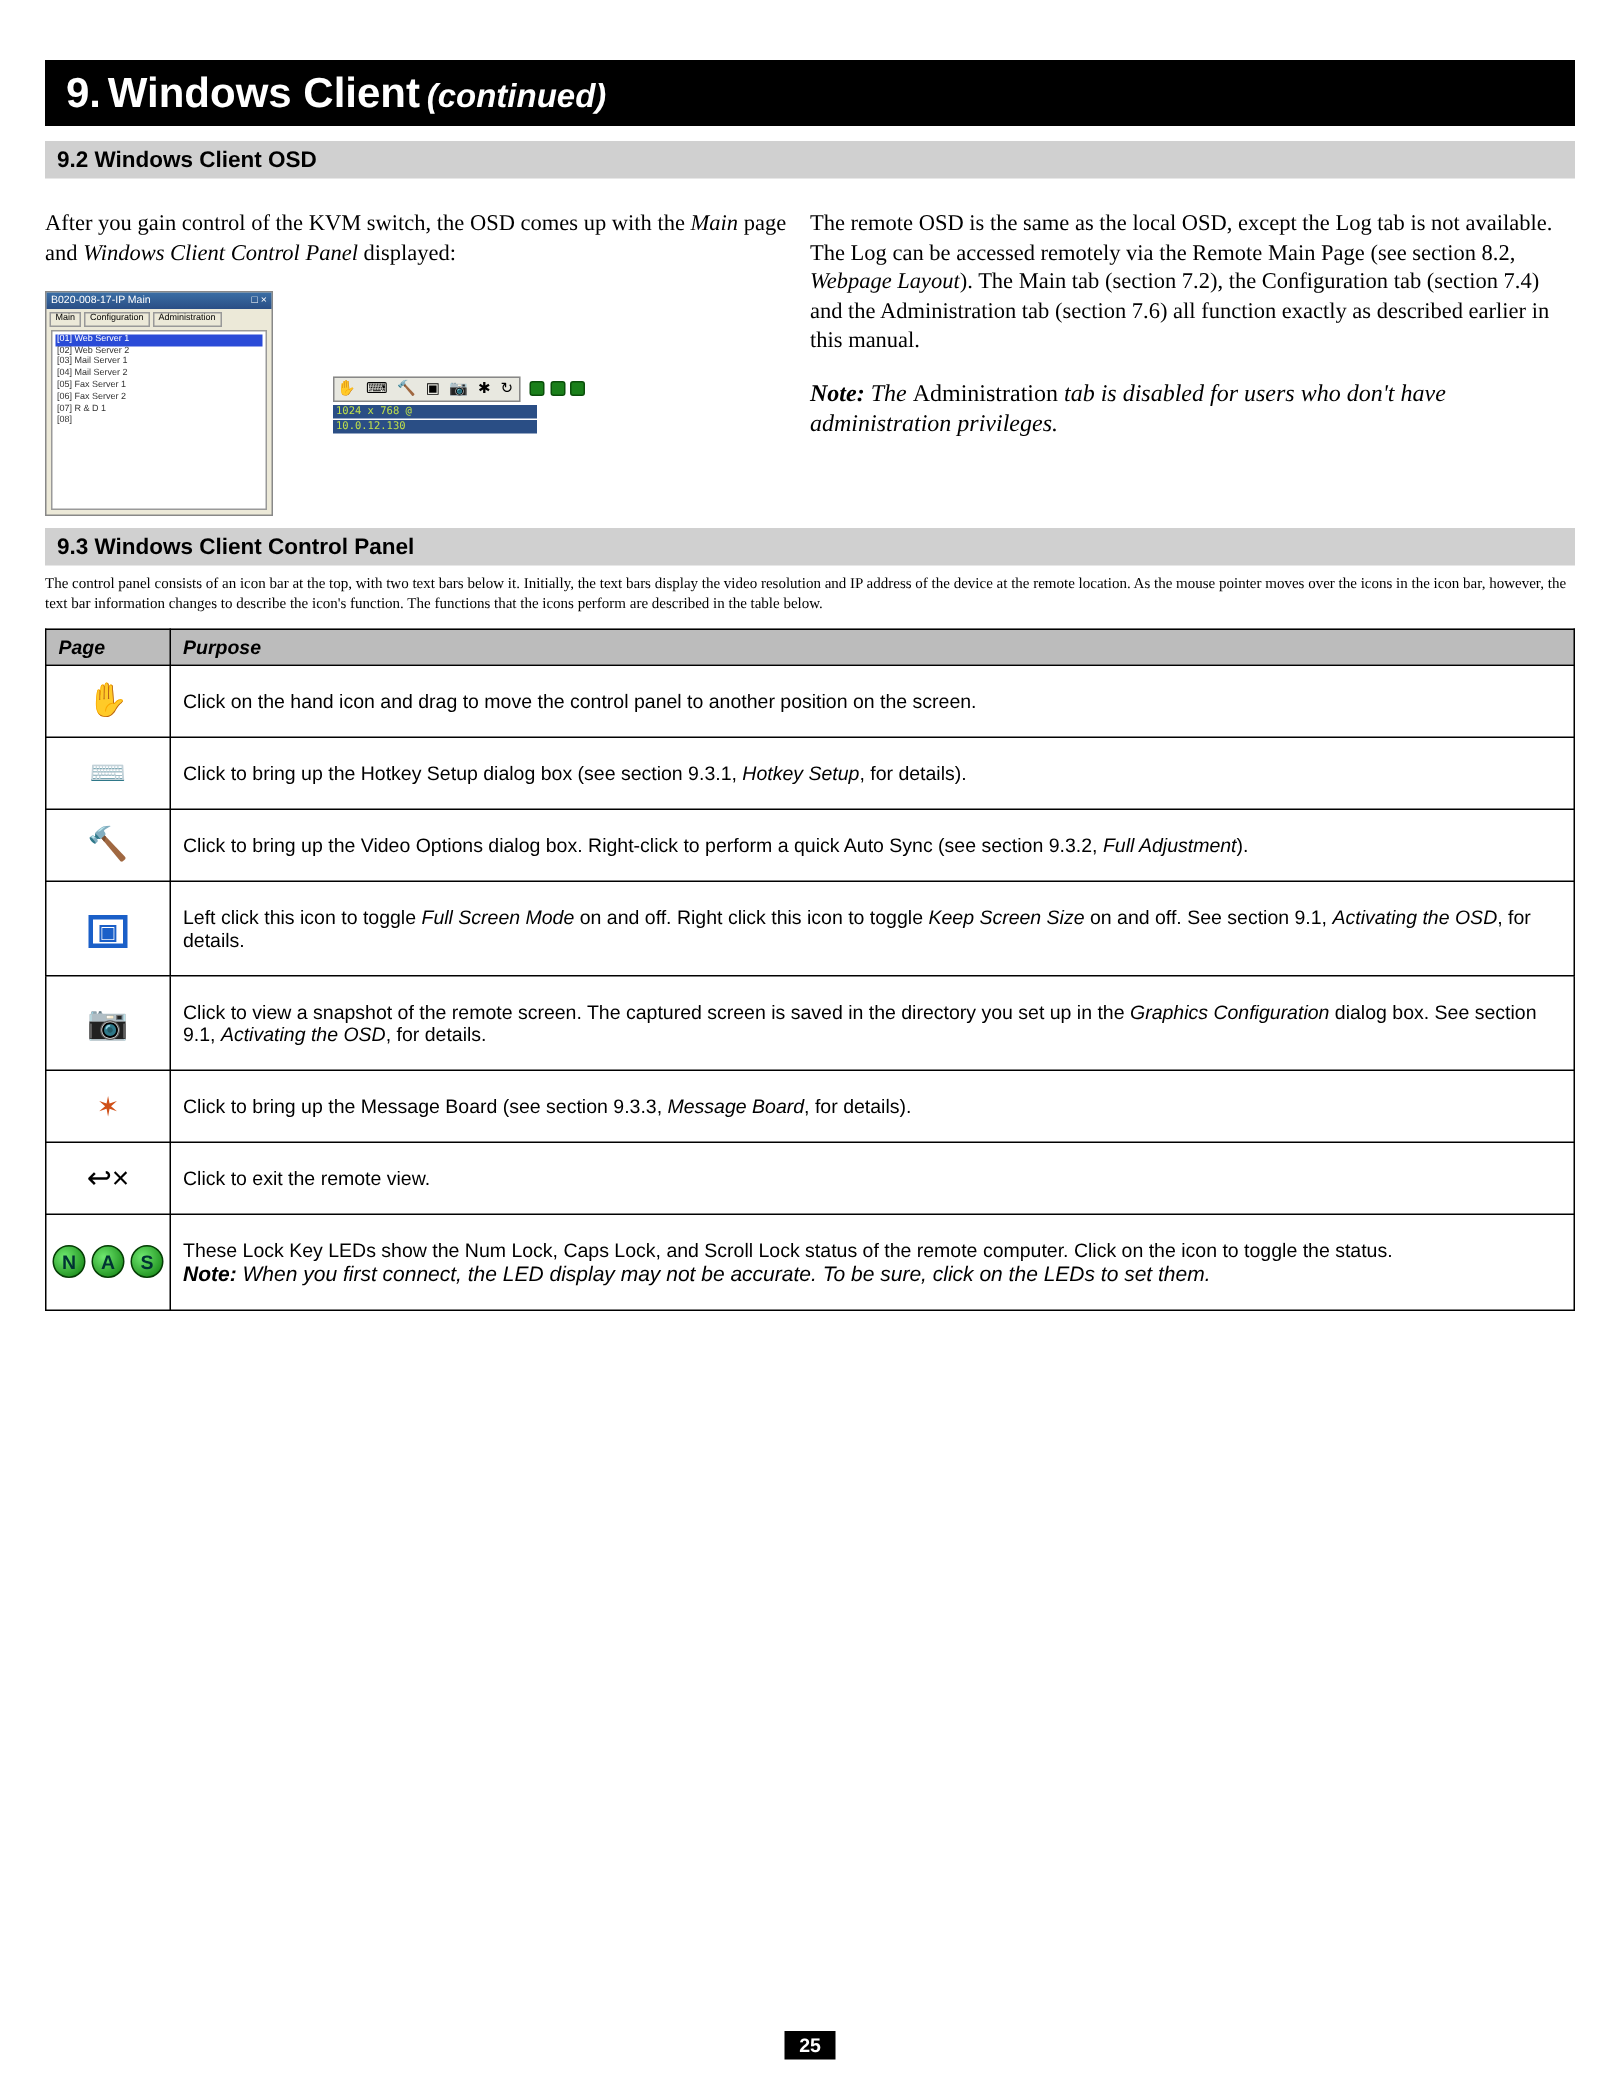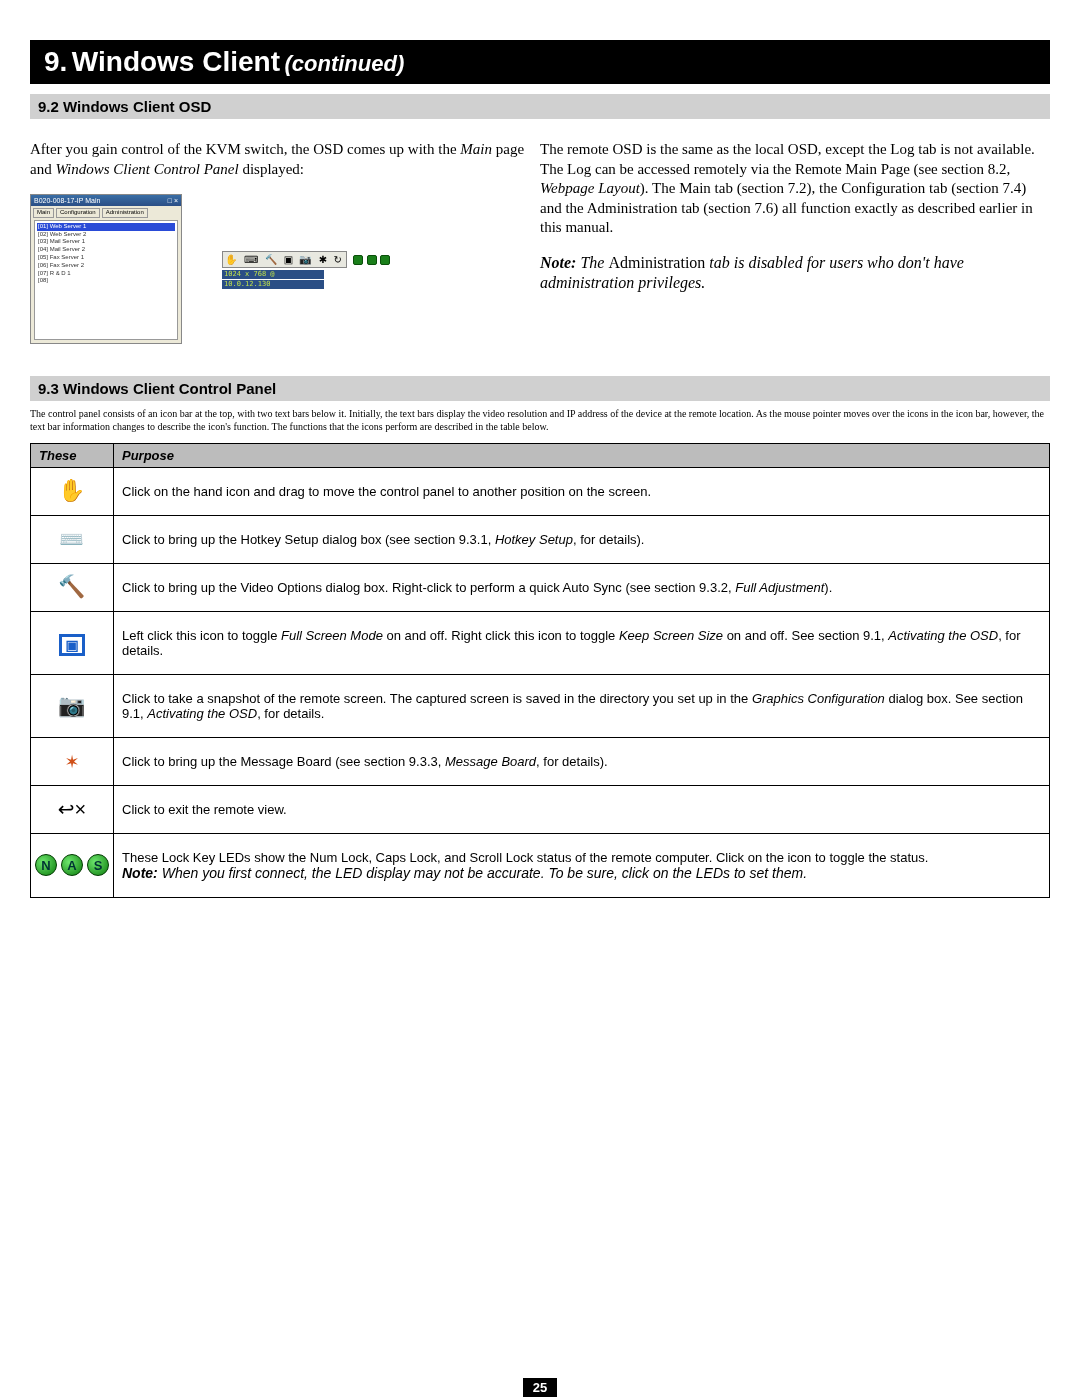--- a/index.html
+++ b/index.html
@@ -72,21 +72,21 @@
     border:1px solid #888;
     padding:1px 2px;
     font-size:10px;
     letter-spacing:2px;
     display:inline-block;
   }
   .mini-panel .leds { display:inline-block; margin-left:2px; }
   .led { display:inline-block; width:10px; height:10px; border-radius:2px; background:#1a7f1a; border:1px solid #0a4f0a; vertical-align:middle; }
   .mini-panel .res-bar, .mini-panel .ip-bar {
     background:#2a4e85; color:#bfe04a; font-size:7px; font-family:monospace;
-    padding:0 2px; width:102px; margin-top:1px;
+    padding:0 2px; width:136px; margin-top:1px;
   }
 
   
   table.icon-table {
     width: 100%;
     border-collapse: collapse;
     font-family: Arial, Helvetica, sans-serif;
     font-size: 13px;
   }
   table.icon-table th {
@@ -197,27 +197,27 @@
       <p>
         <span>The remote OSD is the same as the local OSD, except the Log tab is not available. The Log can be accessed remotely via the Remote Main Page (see section 8.2, </span><span class="italic">Webpage Layout</span><span>). The Main tab (section 7.2), the Configuration tab (section 7.4) and the Administration tab (section 7.6) all function exactly as described earlier in this manual.</span>
       </p>
       <div class="note-block">
         <span style="font-weight:bold">Note:</span><span> The </span><span style="font-style:normal">Administration</span><span> tab is disabled for users who don't have administration privileges.</span>
         <div class="note-indent"></div>
       </div>
     </div>
   </div>
 
-  <div class="section-header" style="margin-top:32px">9.3 Windows Client Control Panel</div>
+  <div class="section-header" style="margin-top:8px">9.3 Windows Client Control Panel</div>
   <p class="intro-93">The control panel consists of an icon bar at the top, with two text bars below it. Initially, the text bars display the video resolution and IP address of the device at the remote location. As the mouse pointer moves over the icons in the icon bar, however, the text bar information changes to describe the icon's function. The functions that the icons perform are described in the table below.</p>
 
   <table class="icon-table">
     <thead>
       <tr>
-        <th>These</th>
+        <th>Page</th>
         <th>Purpose</th>
       </tr>
     </thead>
     <tbody id="icon-tbody">
         <tr>
           <td class="icon-cell"><span class="ic">✋</span></td>
           <td><span>Click on the hand icon and drag to move the control panel to another position on the screen.</span></td>
         </tr>
         <tr>
           <td class="icon-cell"><span class="ic ic-kb">⌨️</span></td>
@@ -226,21 +226,21 @@
         <tr>
           <td class="icon-cell"><span class="ic ic-hammer">🔨</span></td>
           <td><span>Click to bring up the Video Options dialog box. Right-click to perform a quick Auto Sync (see section 9.3.2, </span><span class="purpose-italic">Full Adjustment</span><span>).</span></td>
         </tr>
         <tr>
           <td class="icon-cell"><span class="ic-full">▣</span></td>
           <td><span>Left click this icon to toggle </span><span class="purpose-italic">Full Screen Mode</span><span> on and off. Right click this icon to toggle </span><span class="purpose-italic">Keep Screen Size</span><span> on and off. See section 9.1, </span><span class="purpose-italic">Activating the OSD</span><span>, for details.</span></td>
         </tr>
         <tr>
           <td class="icon-cell"><span class="ic ic-cam">📷</span></td>
-          <td><span>Click to take a snapshot of the remote screen. The captured screen is saved in the directory you set up in the </span><span class="purpose-italic">Graphics Configuration</span><span> dialog box. See section 9.1, </span><span class="purpose-italic">Activating the OSD</span><span>, for details.</span></td>
+          <td><span>Click to view a snapshot of the remote screen. The captured screen is saved in the directory you set up in the </span><span class="purpose-italic">Graphics Configuration</span><span> dialog box. See section 9.1, </span><span class="purpose-italic">Activating the OSD</span><span>, for details.</span></td>
         </tr>
         <tr>
           <td class="icon-cell"><span class="ic ic-msg">✶</span></td>
           <td><span>Click to bring up the Message Board (see section 9.3.3, </span><span class="purpose-italic">Message Board</span><span>, for details).</span></td>
         </tr>
         <tr>
           <td class="icon-cell"><span class="ic ic-exit">↩︎×</span></td>
           <td><span>Click to exit the remote view.</span></td>
         </tr>
         <tr>

